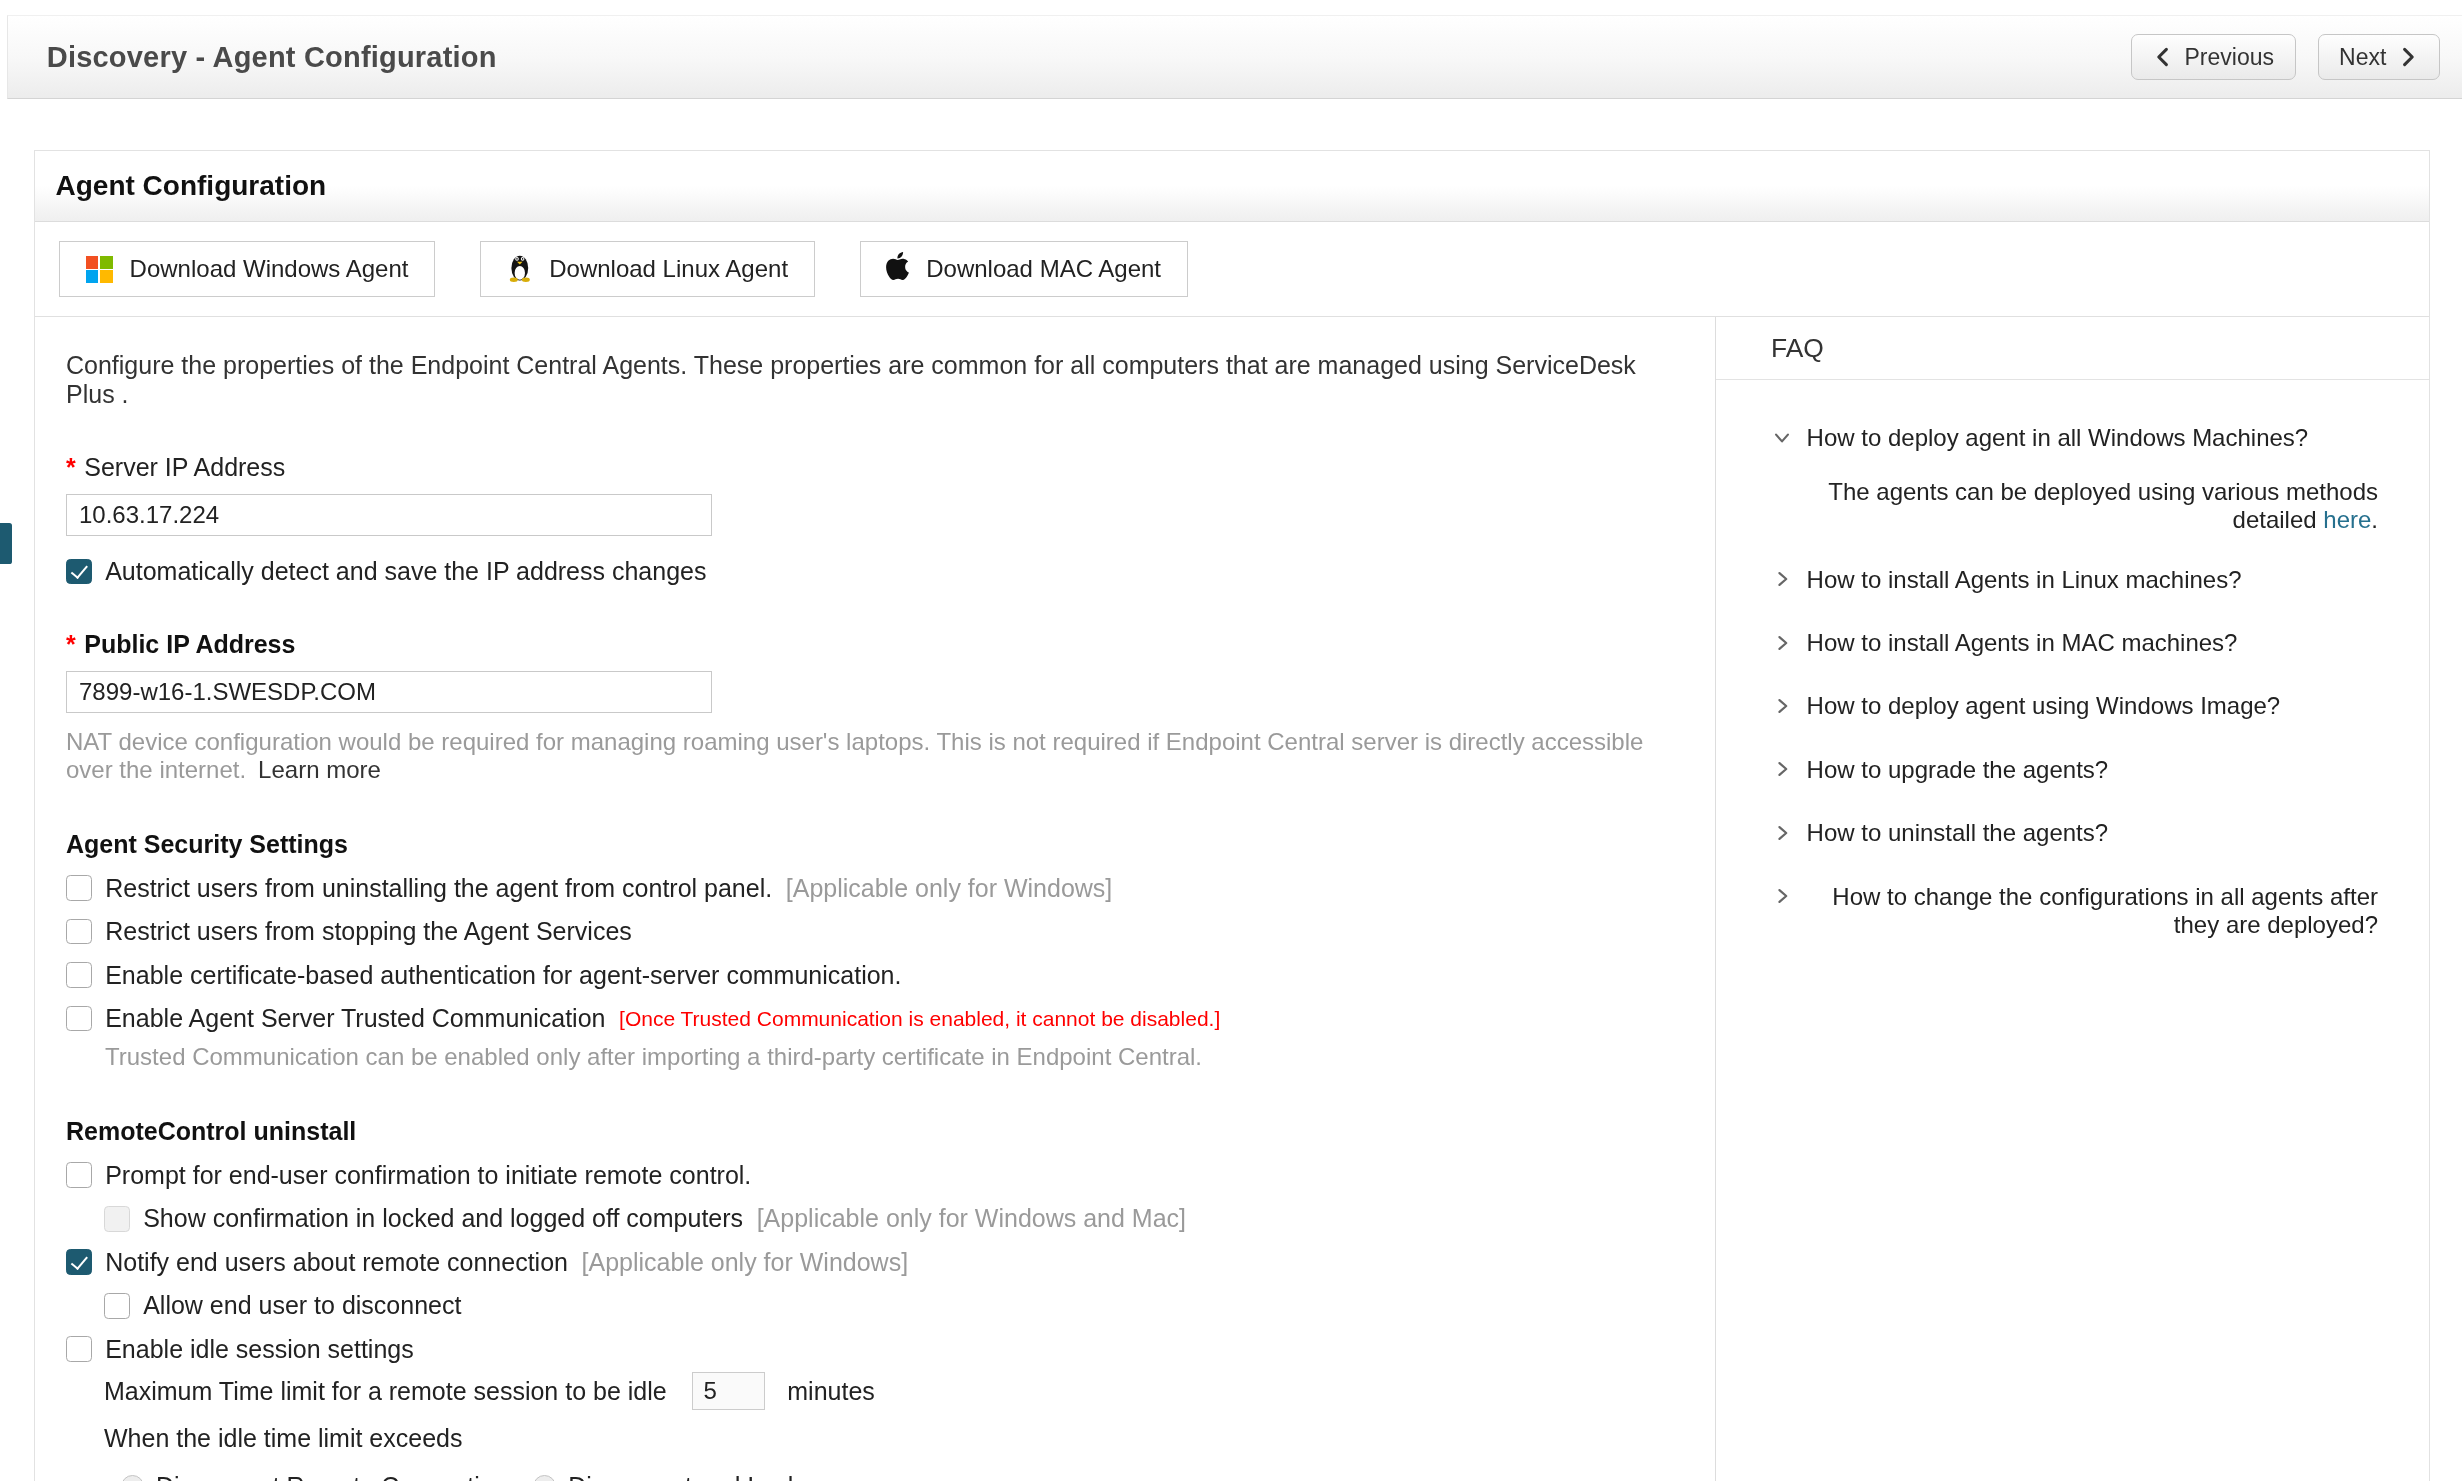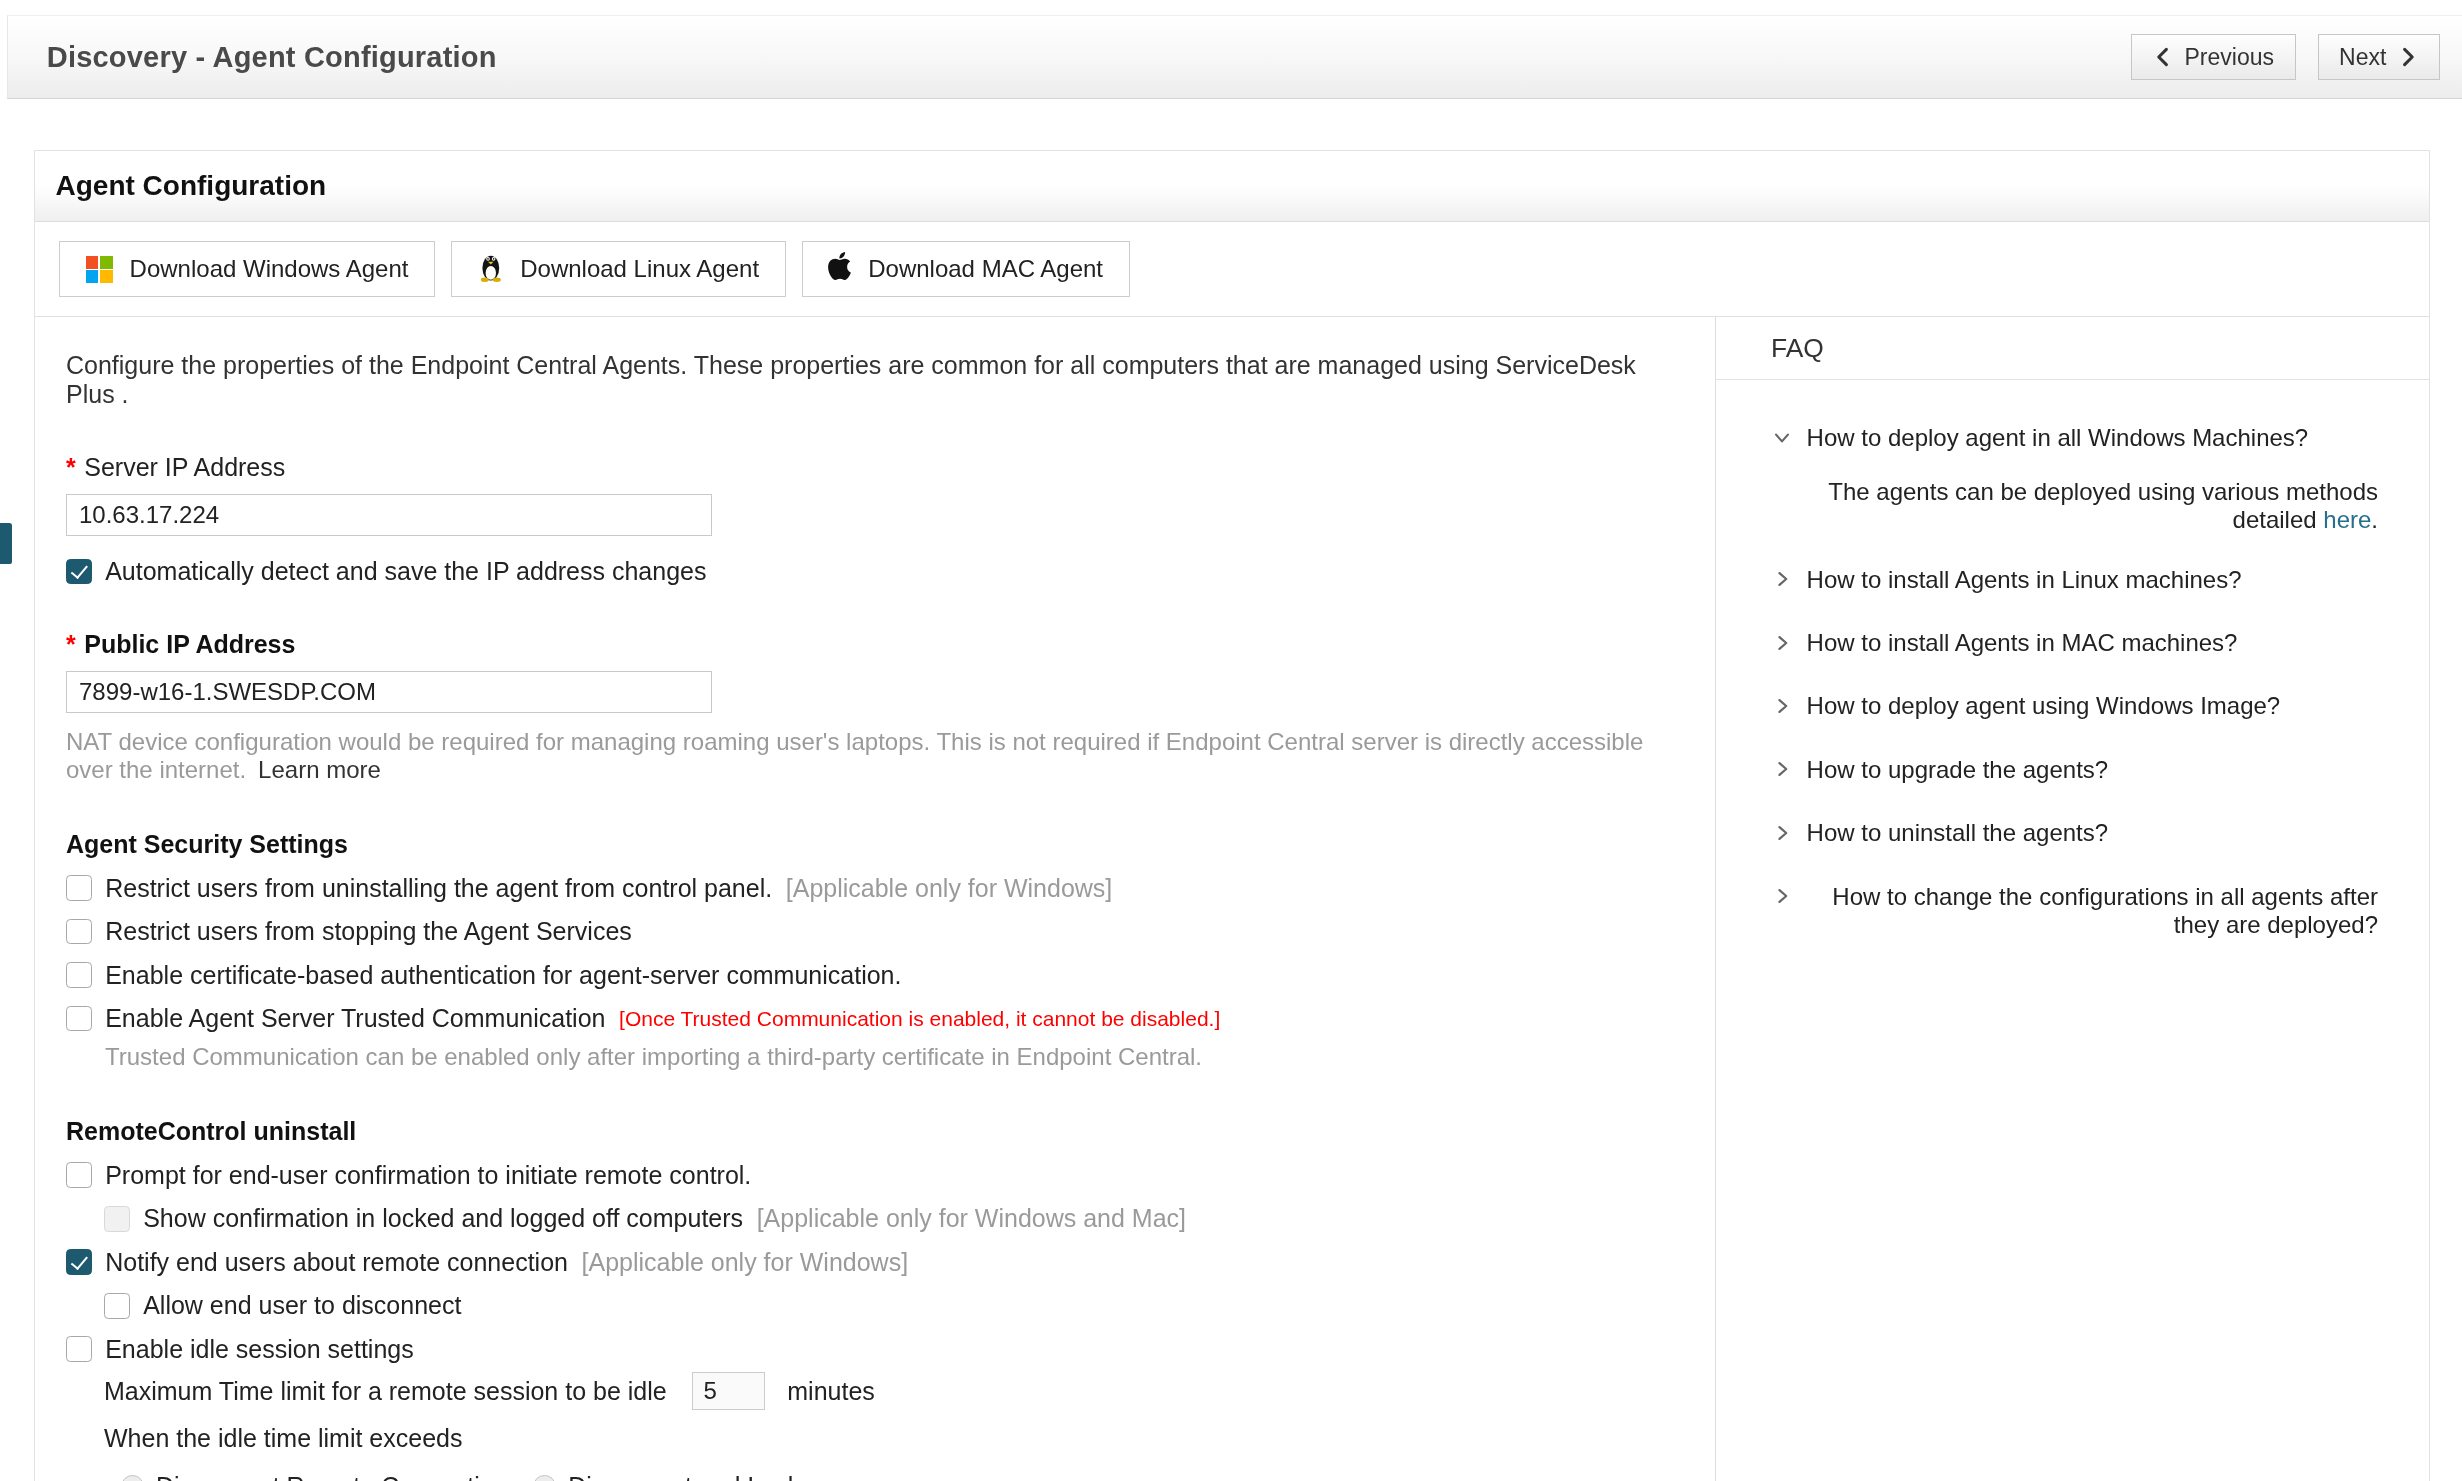--- a/index.html
+++ b/index.html
@@ -13,35 +13,35 @@
     margin:15.3px 0 0 6.8px; height:84px;
     background:linear-gradient(180deg,#ffffff 0%,#f7f7f7 55%,#ececec 100%);
     border-top:0.9px solid #f0f0f0; border-bottom:0.9px solid #d4d4d4; border-left:0.9px solid #e7e7e7;
     display:flex; align-items:center; padding:0 22px 0 39px;
   }
   .page-title { font-size:29px; font-weight:700; color:#4a4a4a; flex:1; letter-spacing:0.2px; }
   .nav-buttons { display:flex; gap:22px; }
   .nav-btn {
     display:flex; align-items:center; gap:10.2px; height:46px; padding:0 20.5px;
     background:linear-gradient(180deg,#fefefe,#eaeaea);
-    border:0.9px solid #c6c6c6; border-radius:0;
+    border:0.9px solid #c6c6c6; border-radius:7px;
     font-family:inherit; font-size:23px; color:#333; cursor:pointer;
   }
   .nav-btn svg { display:block; }
   
   .side-tab { position:absolute; left:0; top:523px; width:12px; height:41px; background:#1d5a70; border-radius:0 2.6px 2.6px 0; cursor:pointer; }
   
   .card { margin:51px 32px 0 34px; border:0.9px solid #e2e2e2; background:#fff; }
   .card-head {
     height:71px; display:flex; align-items:center; padding-left:20.5px;
     background:linear-gradient(180deg,#ffffff 50%,#efefef 100%);
     border-bottom:0.9px solid #dcdcdc;
   }
   .card-title { font-size:28px; font-weight:700; color:#111; }
-  .downloads { height:95px; border-bottom:0.9px solid #e0e0e0; display:flex; align-items:center; padding-left:24px; gap:16px; }
+  .downloads { height:95px; border-bottom:0.9px solid #e0e0e0; display:flex; align-items:center; padding-left:24px; gap:45px; }
   .dl-btn {
     display:flex; align-items:center; gap:17px; height:56px; padding:0 25.6px;
     border:0.9px solid #ccc; background:#fff; font-family:inherit; font-size:24px; color:#222; cursor:pointer;
   }
   .win-logo { width:27px; height:27px; display:grid; grid-template-columns:12.8px 12.8px; grid-template-rows:12.8px 12.8px; gap:1.7px; }
   .win-logo i { display:block; }
   .win-r { background:#f25022; } .win-g { background:#7fba00; } .win-b { background:#00a4ef; } .win-y { background:#ffb900; }
   
   .content-row { display:flex; min-height:1125px; }
   .main { width:1681px; border-right:0.9px solid #ddd; display:flex; flex-direction:column; }

